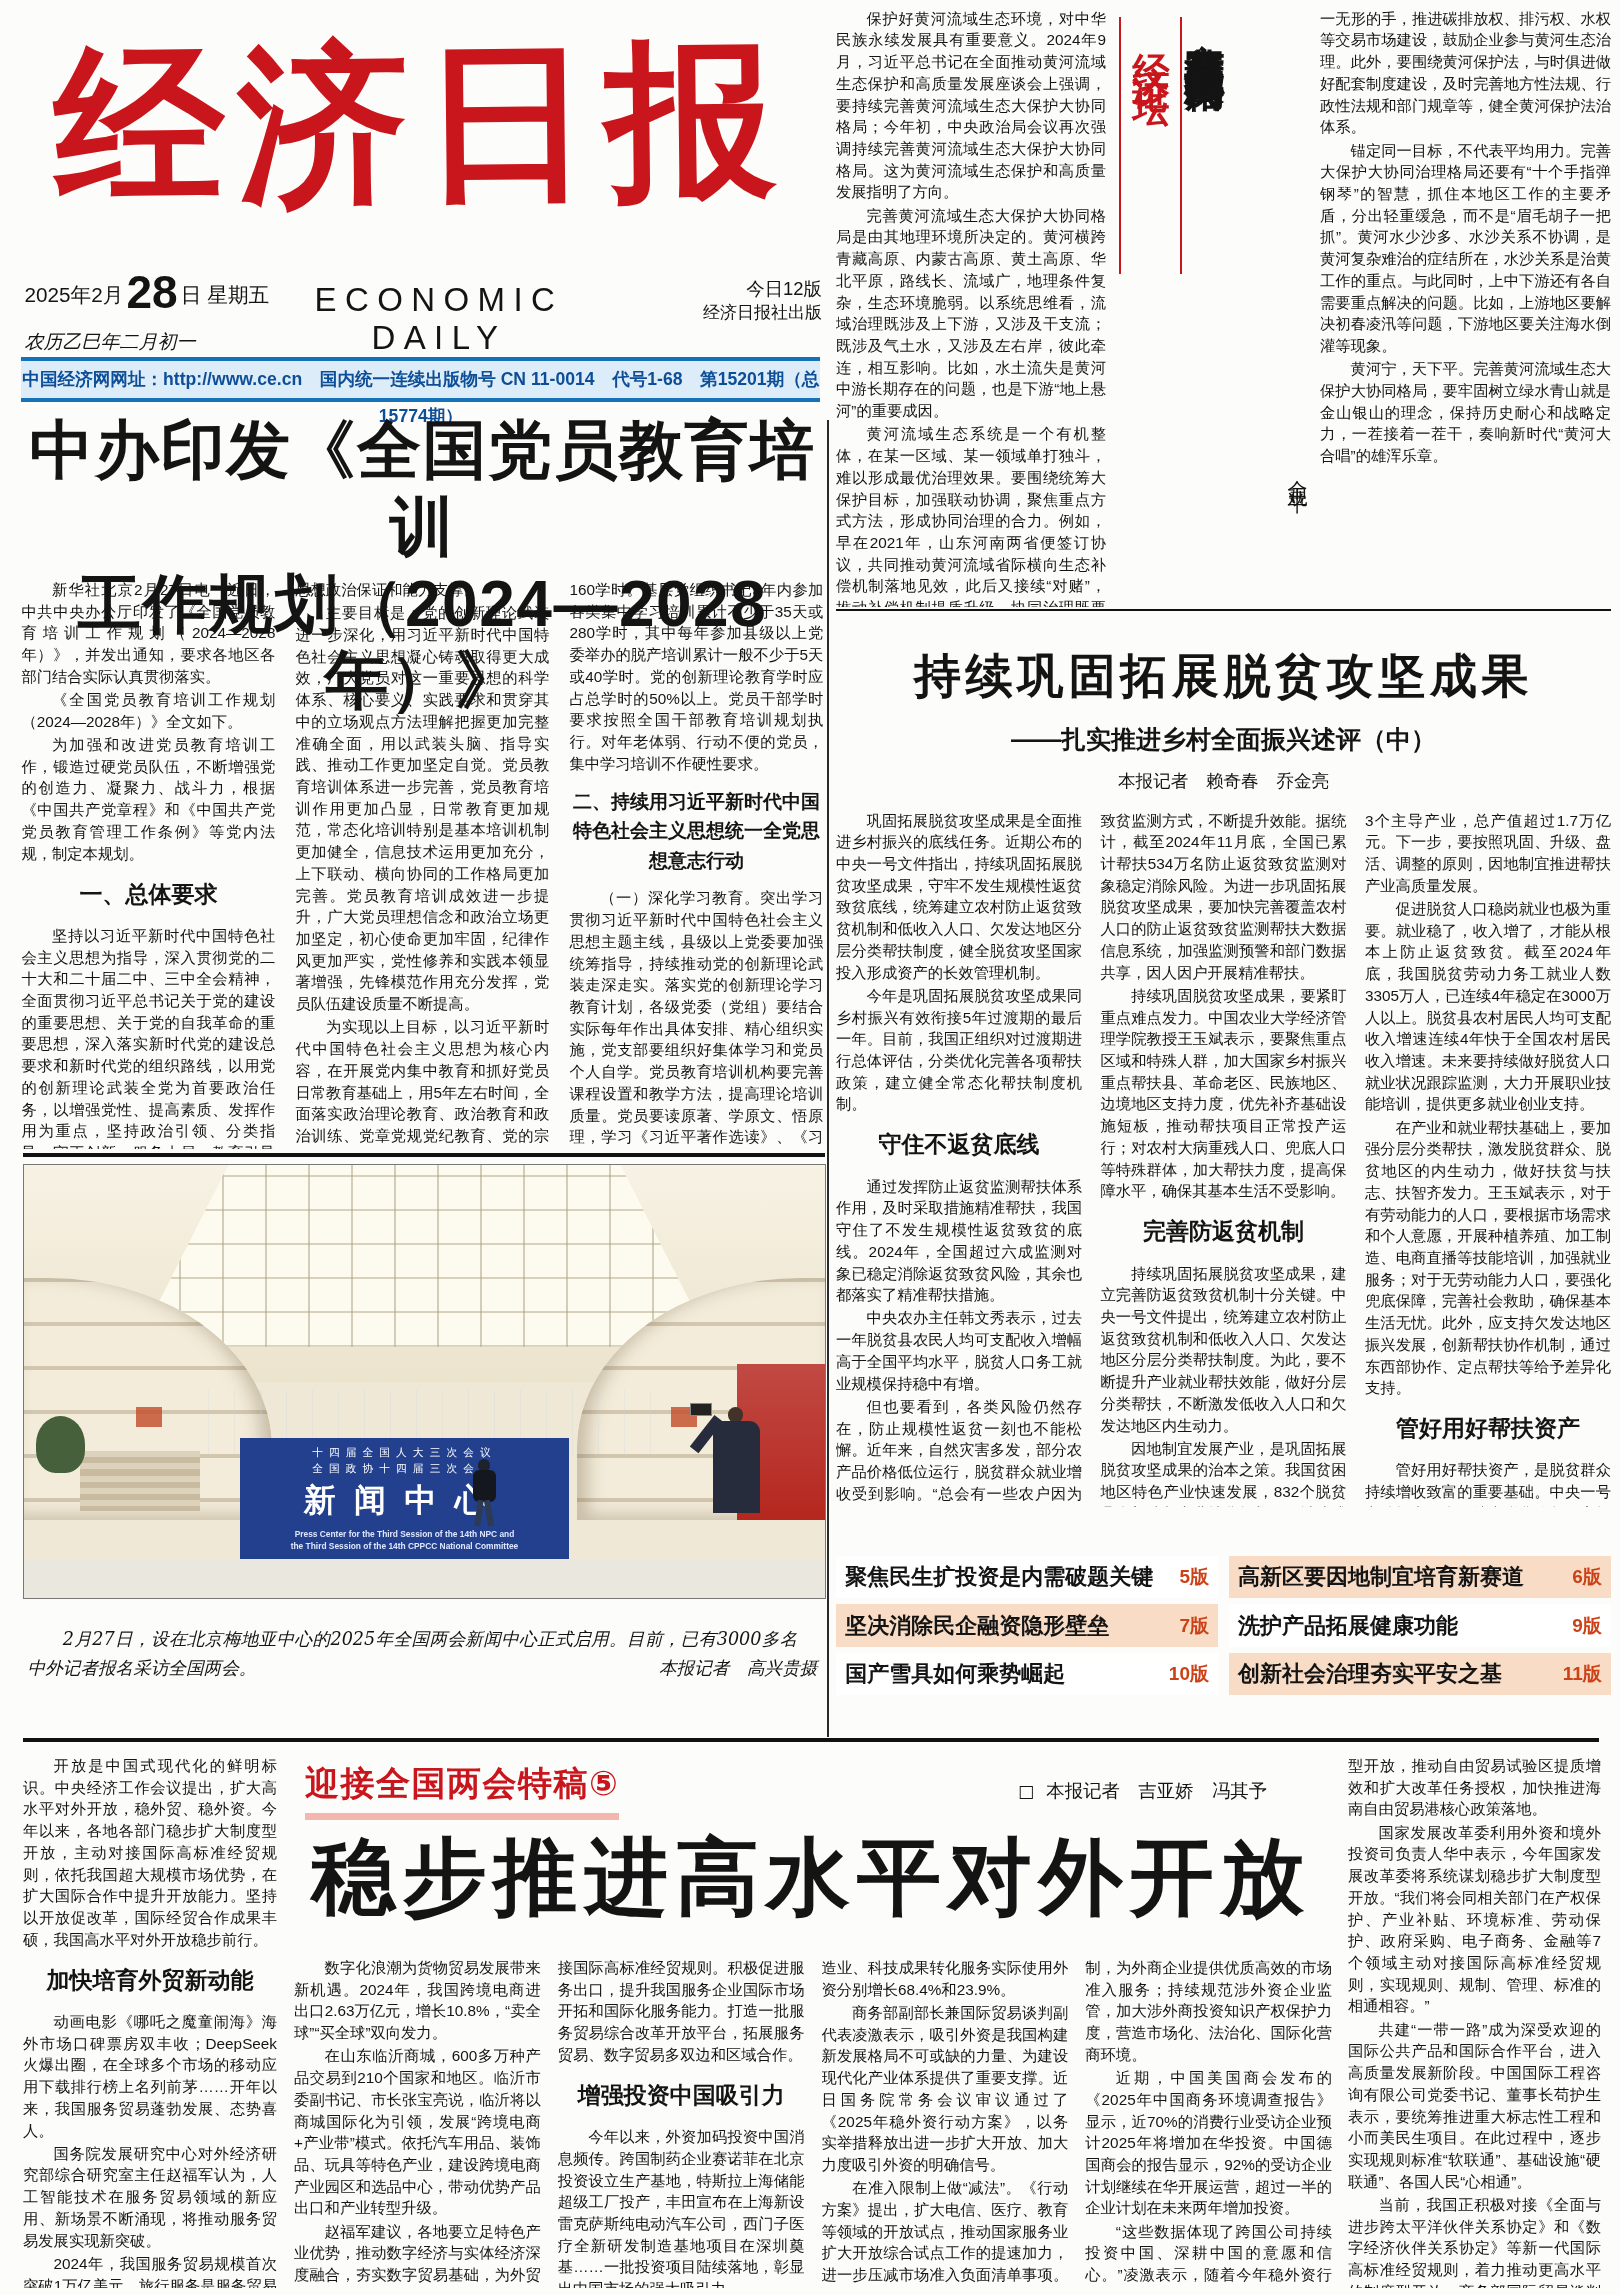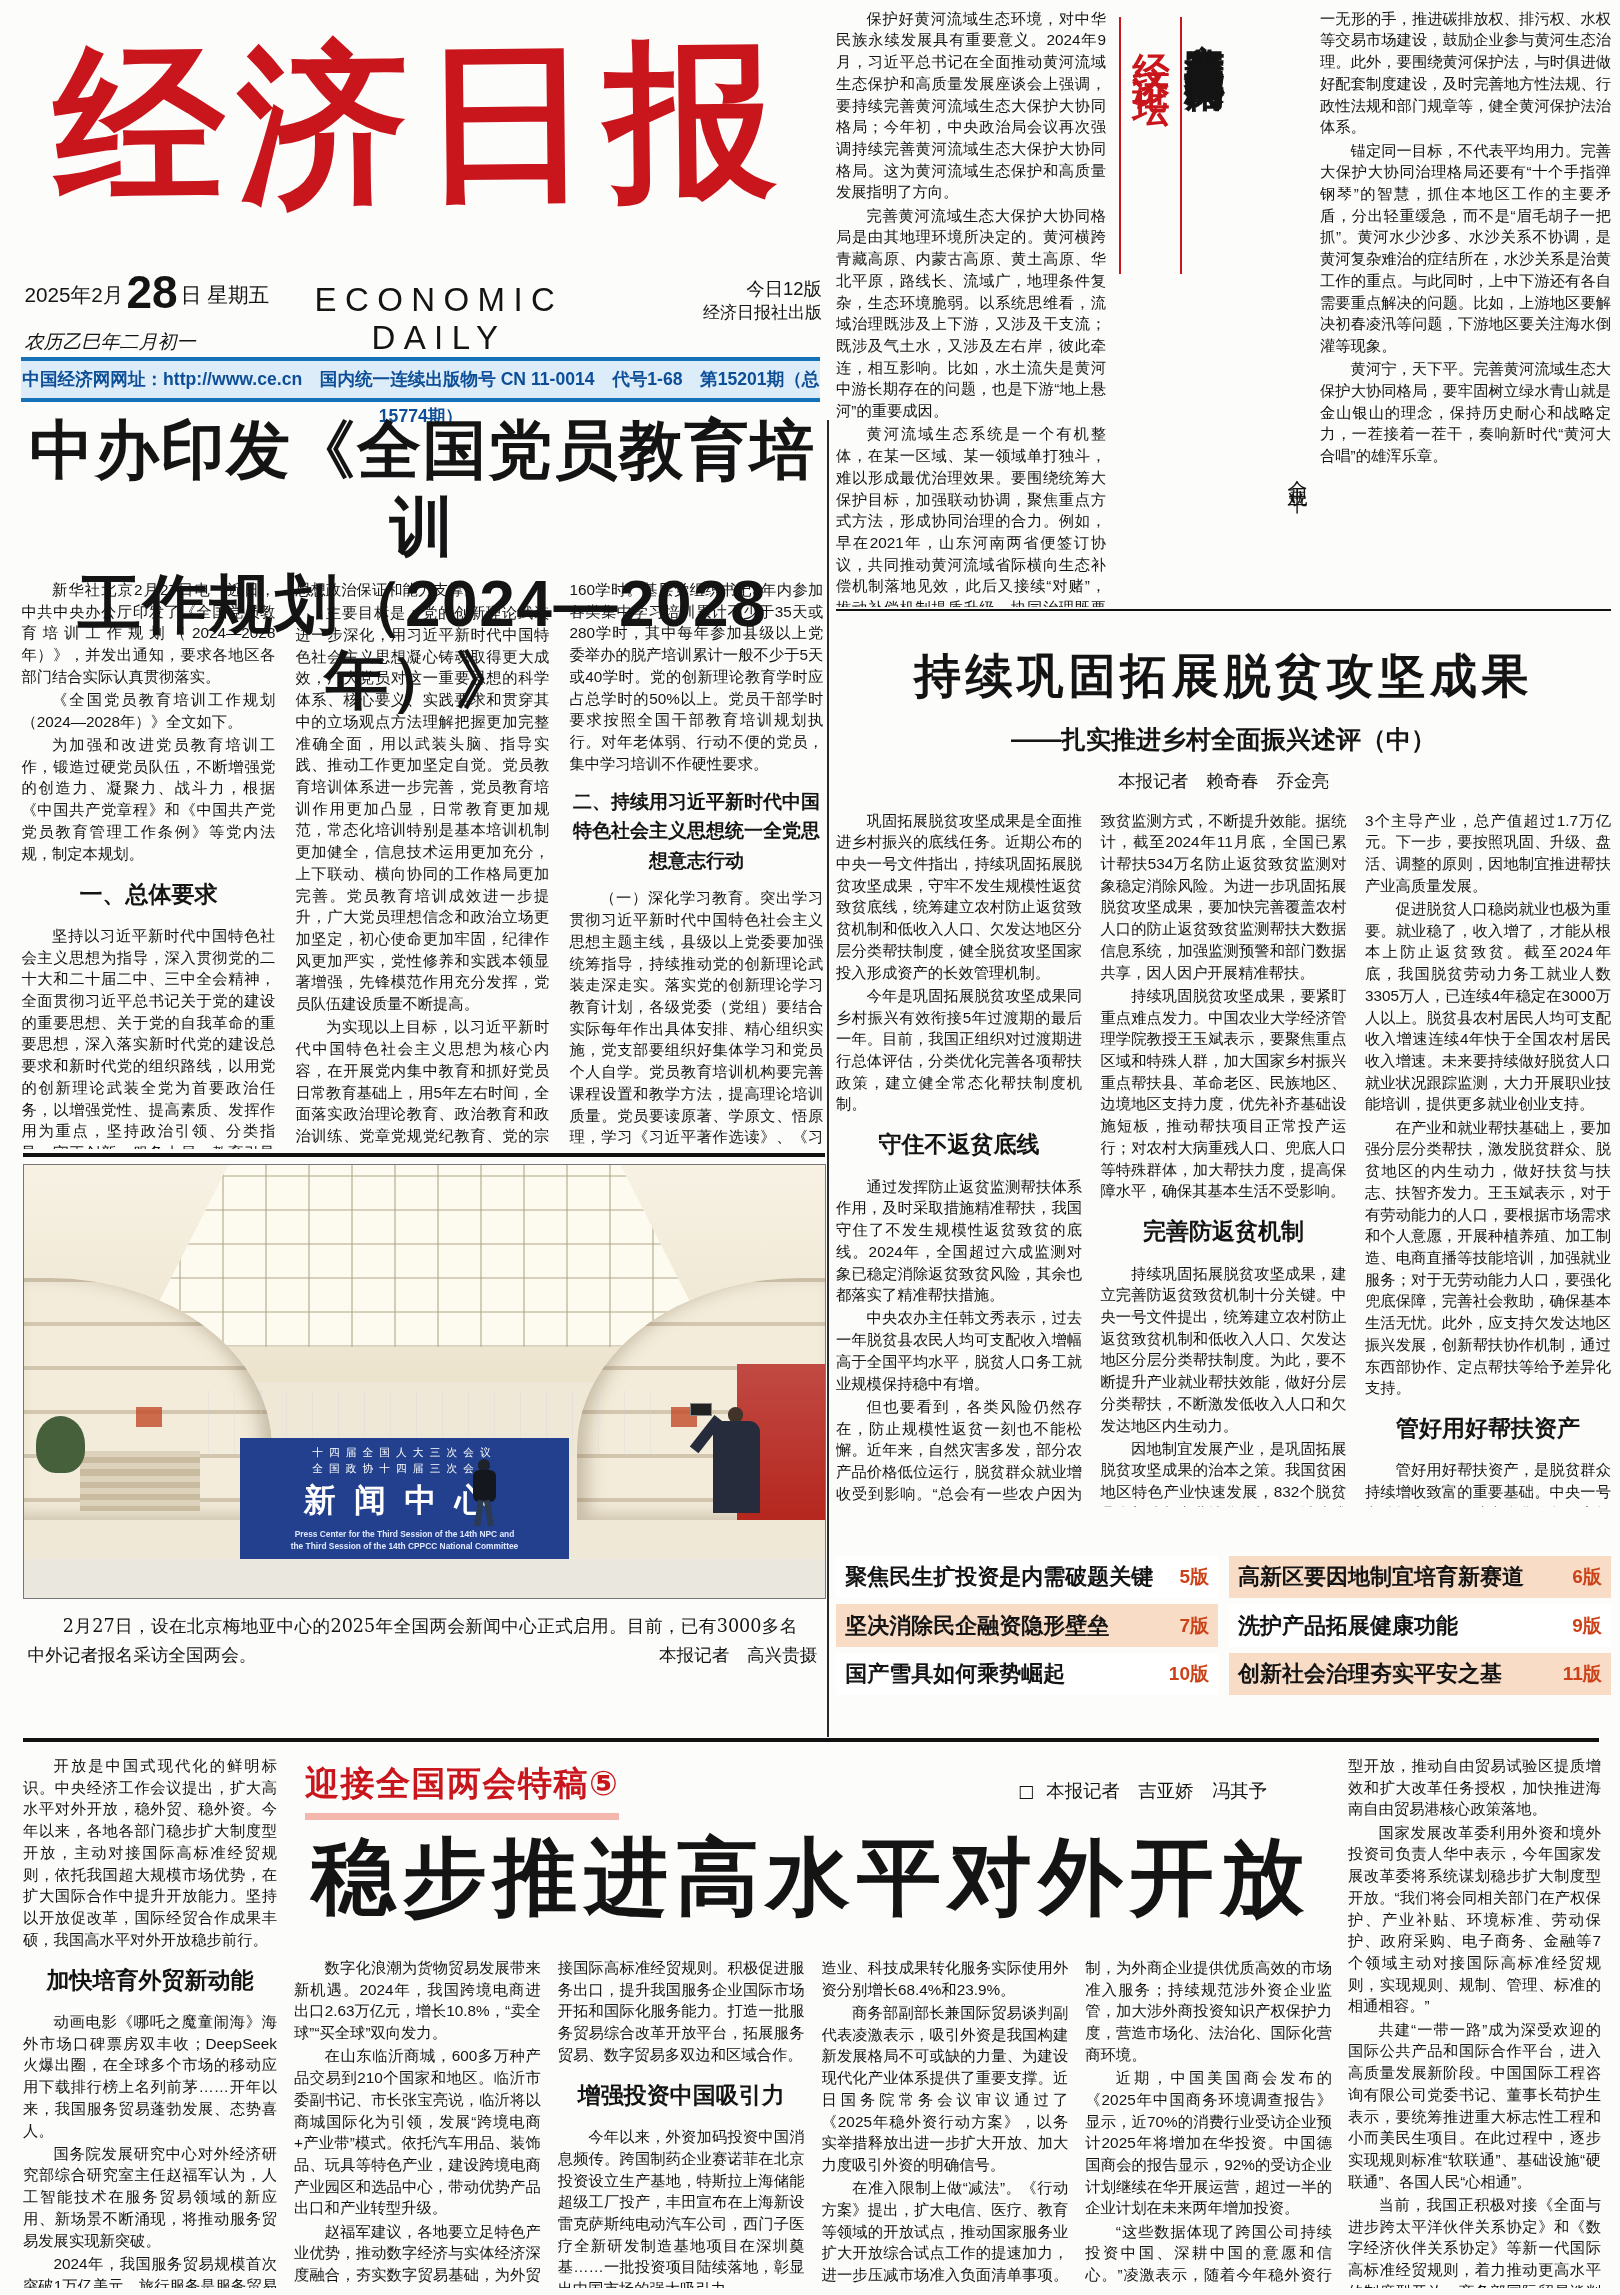--- a/index.html
+++ b/index.html
@@ -95,22 +95,22 @@
   .p1-legs.b{left:13px;transform:rotate(-10deg);}
   .p2-head{position:absolute;left:15.3px;top:0;width:15.3px;height:15.3px;border-radius:50%;background:#41322a;}
   .p2-body{position:absolute;left:0;top:13.8px;width:47px;height:92px;border-radius:10.7px 10.7px 0 0;background:#272c3c;}
   .p2-arm{position:absolute;left:-12.3px;top:6.1px;width:10.7px;height:40px;background:#272c3c;transform:rotate(38deg);}
   .p2-phone{position:absolute;left:-23px;top:-4.6px;width:20px;height:11.5px;background:#222;border:0.8px solid #888;}
   .ph-redwall{position:absolute;right:0;top:46%;width:11%;height:36%;background:#b5271f;
      background-image:linear-gradient(rgba(255,255,255,.16),transparent);}
   .ph-plant{position:absolute;left:1.5%;top:58%;width:49px;height:57px;border-radius:50% 50% 40% 40%;background:#45603a;}
   .ph-stair{position:absolute;left:7%;top:66%;width:15%;height:14%;
      background:repeating-linear-gradient(#ddd2bb 0 6.1px,#c9bba0 6.1px 12.3px);}
-  .caption{position:relative;margin-top:13px;font-size:17.6px;line-height:1.65;text-align:justify;
-           font-family:"DejaVu Serif",serif;padding:0 4.6px;}
+  .caption{position:relative;margin-top:26px;font-size:17.6px;line-height:1.65;text-align:justify;
+           font-family:"DejaVu Serif",serif;padding:0 4.6px;font-style:italic;}
   .caption .cap-text{text-indent:2em;display:block;padding-right:23px;}
   .cap-credit{position:absolute;right:7.7px;bottom:0;font-size:17.6px;font-family:"DejaVu Serif",serif;}
   
   .open-col{position:absolute;overflow:hidden;}
   .open-col1{left:23px;top:1755px;width:254px;height:533px;}
   .open-col6{left:1348px;top:1755px;width:253px;height:533px;}
   .open-label{position:absolute;left:305px;top:1761px;font-size:34px;font-weight:900;
               color:var(--brand_red,#c9151c);border-bottom:7.7px solid #f3b7ad;padding-bottom:6.1px;letter-spacing:1.5px;}
   .open-byline{position:absolute;left:1018px;top:1778px;font-size:18.4px;font-family:"DejaVu Serif",serif;}
   .open-byline .sq{font-size:17px;margin-right:12.3px;}

